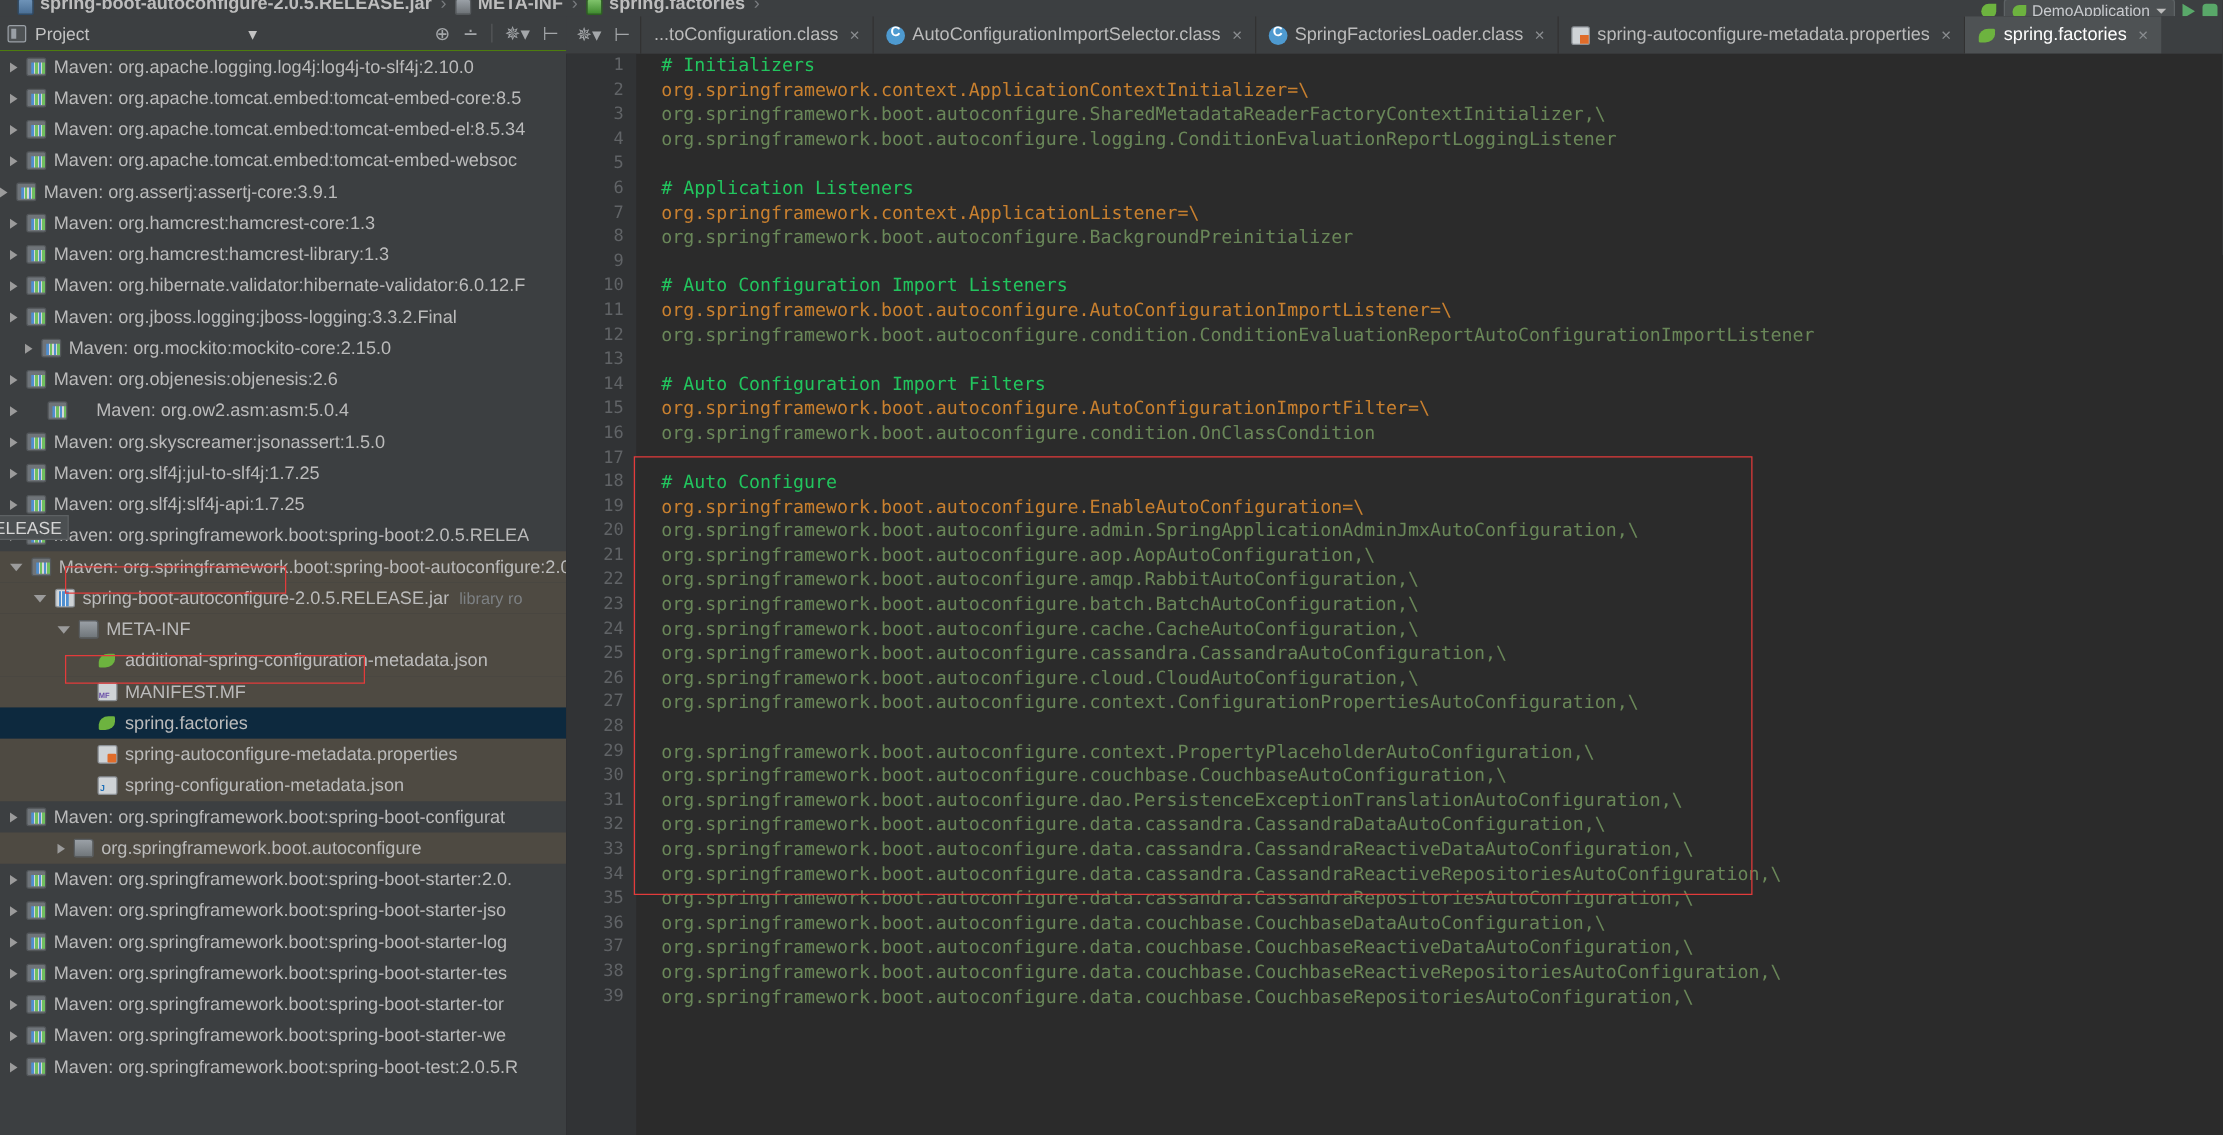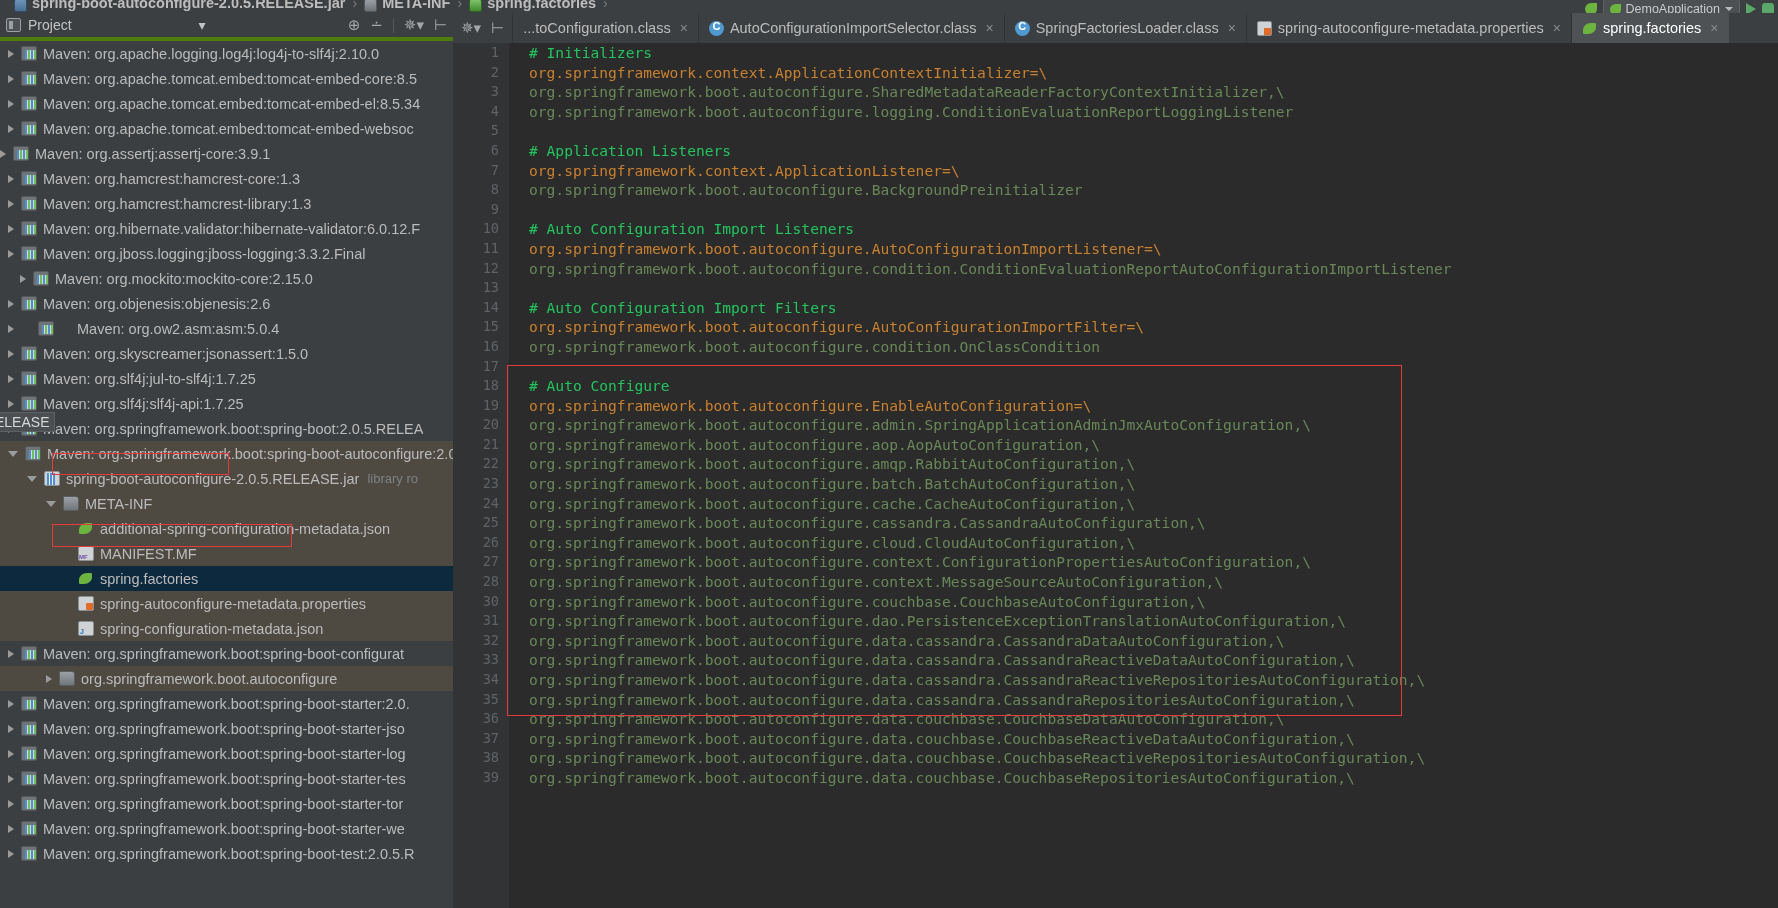--- a/index.html
+++ b/index.html
@@ -36,21 +36,21 @@
   }
   .spring-leaf { width: 12px; height: 12px; border-radius: 50% 0 50% 50%; background: #6db33f; display:inline-block; }
   .run-tri { width: 0; height: 0; border-left: 10px solid #59a869; border-top: 6px solid transparent; border-bottom: 6px solid transparent; }
   .bug-ico { width: 12px; height: 12px; background: #59a869; border-radius: 3px; }
   .tri-down { width:0;height:0;border-left:4px solid transparent;border-right:4px solid transparent;border-top:4px solid #bbb; }
 
   
   .proj-header {
     position: absolute; left: 0; top: 13px; width: 453px; height: 28px;
     background: #3c3f41; display: flex; padding: 0 6px;
-    border-bottom: 4px solid #4d7c0f;
+    border-bottom: 1px solid #4d7c0f;
   }
   .proj-title { display: flex; align-items: center; gap: 7px; font-size: 14px; color: #c3c3c3; }
   .proj-icon {
     width: 15px; height: 14px; background: #4e5254; border: 1.5px solid #9aa0a6; border-radius: 2px; position: relative;
   }
   .proj-icon::after { content:''; position:absolute; left:2px; top:2px; width:4px; height:8px; background:#9aa0a6; }
   .proj-caret { margin-left: 120px; }
   .hdr-tools { margin-left: auto; display: flex; align-items: center; gap: 10px; color: #a4a7aa; font-size: 15px; }
   .vsep { width: 1px; height: 15px; background: #55585a; }
 
@@ -425,21 +425,22 @@
         <div class="cline"><div class="lno">18</div><div class="ctext"><span class="c-comment"># Auto Configure</span></div></div>
         <div class="cline"><div class="lno">19</div><div class="ctext"><span class="c-key">org.springframework.boot.autoconfigure.EnableAutoConfiguration=\</span></div></div>
         <div class="cline"><div class="lno">20</div><div class="ctext"><span class="c-val">org.springframework.boot.autoconfigure.admin.SpringApplicationAdminJmxAutoConfiguration,\</span></div></div>
         <div class="cline"><div class="lno">21</div><div class="ctext"><span class="c-val">org.springframework.boot.autoconfigure.aop.AopAutoConfiguration,\</span></div></div>
         <div class="cline"><div class="lno">22</div><div class="ctext"><span class="c-val">org.springframework.boot.autoconfigure.amqp.RabbitAutoConfiguration,\</span></div></div>
         <div class="cline"><div class="lno">23</div><div class="ctext"><span class="c-val">org.springframework.boot.autoconfigure.batch.BatchAutoConfiguration,\</span></div></div>
         <div class="cline"><div class="lno">24</div><div class="ctext"><span class="c-val">org.springframework.boot.autoconfigure.cache.CacheAutoConfiguration,\</span></div></div>
         <div class="cline"><div class="lno">25</div><div class="ctext"><span class="c-val">org.springframework.boot.autoconfigure.cassandra.CassandraAutoConfiguration,\</span></div></div>
         <div class="cline"><div class="lno">26</div><div class="ctext"><span class="c-val">org.springframework.boot.autoconfigure.cloud.CloudAutoConfiguration,\</span></div></div>
         <div class="cline"><div class="lno">27</div><div class="ctext"><span class="c-val">org.springframework.boot.autoconfigure.context.ConfigurationPropertiesAutoConfiguration,\</span></div></div>
-        <div class="cline"><div class="lno">28</div><div class="ctext"><span class="c-val">org.springframework.boot.autoconfigure.context.MessageSourceAutoConfiguration,\</span></div></div>
+        <div class="cline"><div class="lno">28</div></div>
+        <div class="cline"><div class="lno">29</div><div class="ctext"><span class="c-val">org.springframework.boot.autoconfigure.context.PropertyPlaceholderAutoConfiguration,\</span></div></div>
         <div class="cline"><div class="lno">30</div><div class="ctext"><span class="c-val">org.springframework.boot.autoconfigure.couchbase.CouchbaseAutoConfiguration,\</span></div></div>
         <div class="cline"><div class="lno">31</div><div class="ctext"><span class="c-val">org.springframework.boot.autoconfigure.dao.PersistenceExceptionTranslationAutoConfiguration,\</span></div></div>
         <div class="cline"><div class="lno">32</div><div class="ctext"><span class="c-val">org.springframework.boot.autoconfigure.data.cassandra.CassandraDataAutoConfiguration,\</span></div></div>
         <div class="cline"><div class="lno">33</div><div class="ctext"><span class="c-val">org.springframework.boot.autoconfigure.data.cassandra.CassandraReactiveDataAutoConfiguration,\</span></div></div>
         <div class="cline"><div class="lno">34</div><div class="ctext"><span class="c-val">org.springframework.boot.autoconfigure.data.cassandra.CassandraReactiveRepositoriesAutoConfiguration,\</span></div></div>
         <div class="cline"><div class="lno">35</div><div class="ctext"><span class="c-val">org.springframework.boot.autoconfigure.data.cassandra.CassandraRepositoriesAutoConfiguration,\</span></div></div>
         <div class="cline"><div class="lno">36</div><div class="ctext"><span class="c-val">org.springframework.boot.autoconfigure.data.couchbase.CouchbaseDataAutoConfiguration,\</span></div></div>
         <div class="cline"><div class="lno">37</div><div class="ctext"><span class="c-val">org.springframework.boot.autoconfigure.data.couchbase.CouchbaseReactiveDataAutoConfiguration,\</span></div></div>
         <div class="cline"><div class="lno">38</div><div class="ctext"><span class="c-val">org.springframework.boot.autoconfigure.data.couchbase.CouchbaseReactiveRepositoriesAutoConfiguration,\</span></div></div>
         <div class="cline"><div class="lno">39</div><div class="ctext"><span class="c-val">org.springframework.boot.autoconfigure.data.couchbase.CouchbaseRepositoriesAutoConfiguration,\</span></div></div>

